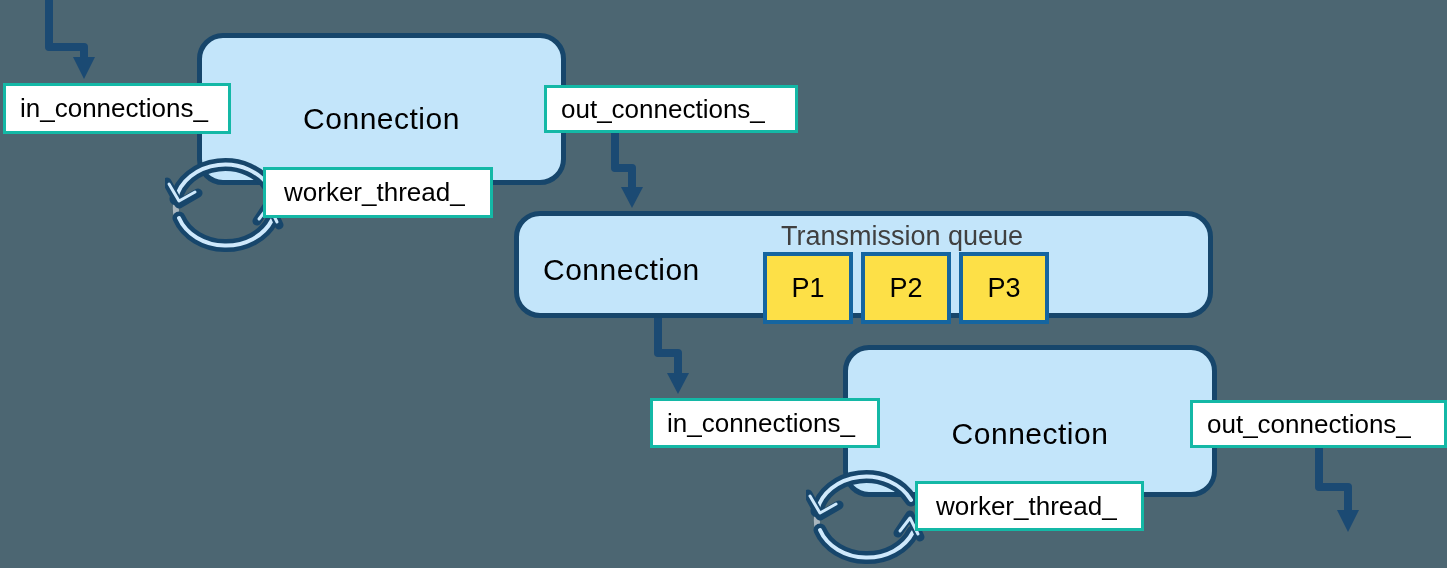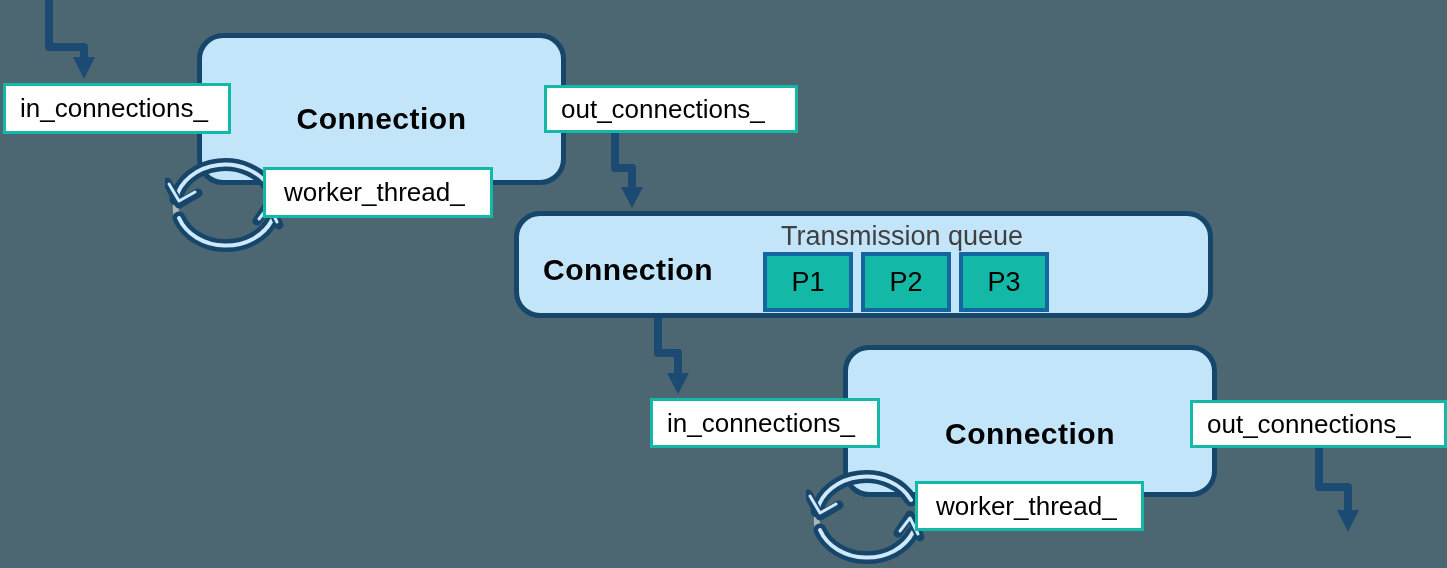--- a/index.html
+++ b/index.html
@@ -13,42 +13,42 @@
     position:absolute;
     background:#C3E5FA;
     border:5px solid #17466B;
     border-radius:26px;
     box-sizing:border-box;
     z-index:1;
   }
   .node-title{
     position:absolute;left:0;right:0;
     text-align:center;
-    font-weight:bold;font-size:30px;color:#000;
+    font-weight:normal;font-size:30px;color:#000;
     letter-spacing:0.5px;
     white-space:nowrap;
   }
   #node1{left:197px;top:33px;width:369px;height:152px;}
   #node1 .node-title{top:64px;}
   #node2{left:514px;top:211px;width:699px;height:107px;}
   #node2 .node-title{left:24px;right:auto;top:37px;text-align:left;}
   #node3{left:843px;top:345px;width:374px;height:152px;}
   #node3 .node-title{top:67px;}
   
   .queue-label{
     position:absolute;left:248px;top:5px;width:270px;
     text-align:center;font-size:27px;color:#404040;white-space:nowrap;
   }
   .packet-row{
     position:absolute;left:244px;top:36px;
     display:flex;gap:8px;
   }
   .packet{
-    width:90px;height:60px;box-sizing:border-box;
-    background:#14b8a6;border:4px solid #1565A0;
+    width:90px;height:72px;box-sizing:border-box;
+    background:#fde047;border:4px solid #1565A0;
     display:flex;align-items:center;justify-content:center;
     font-size:27px;color:#000;
   }
   
   .label-box{
     position:absolute;
     background:#FFFFFF;border:3px solid #14b8a6;
     box-sizing:border-box;
     display:flex;align-items:center;
     padding-left:14px;

